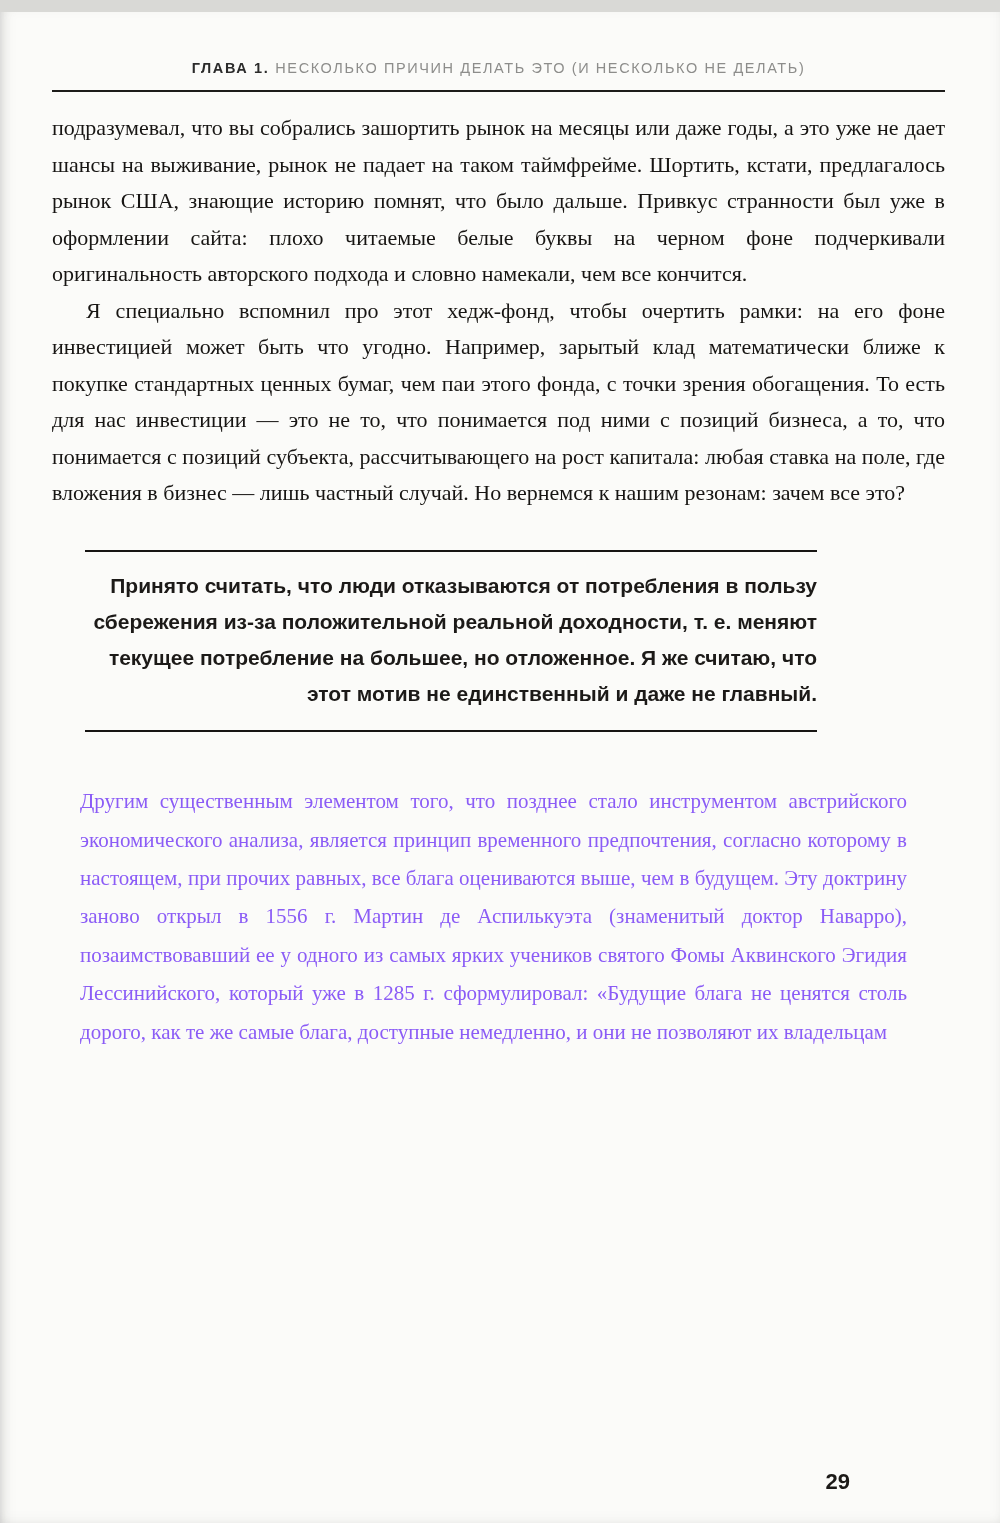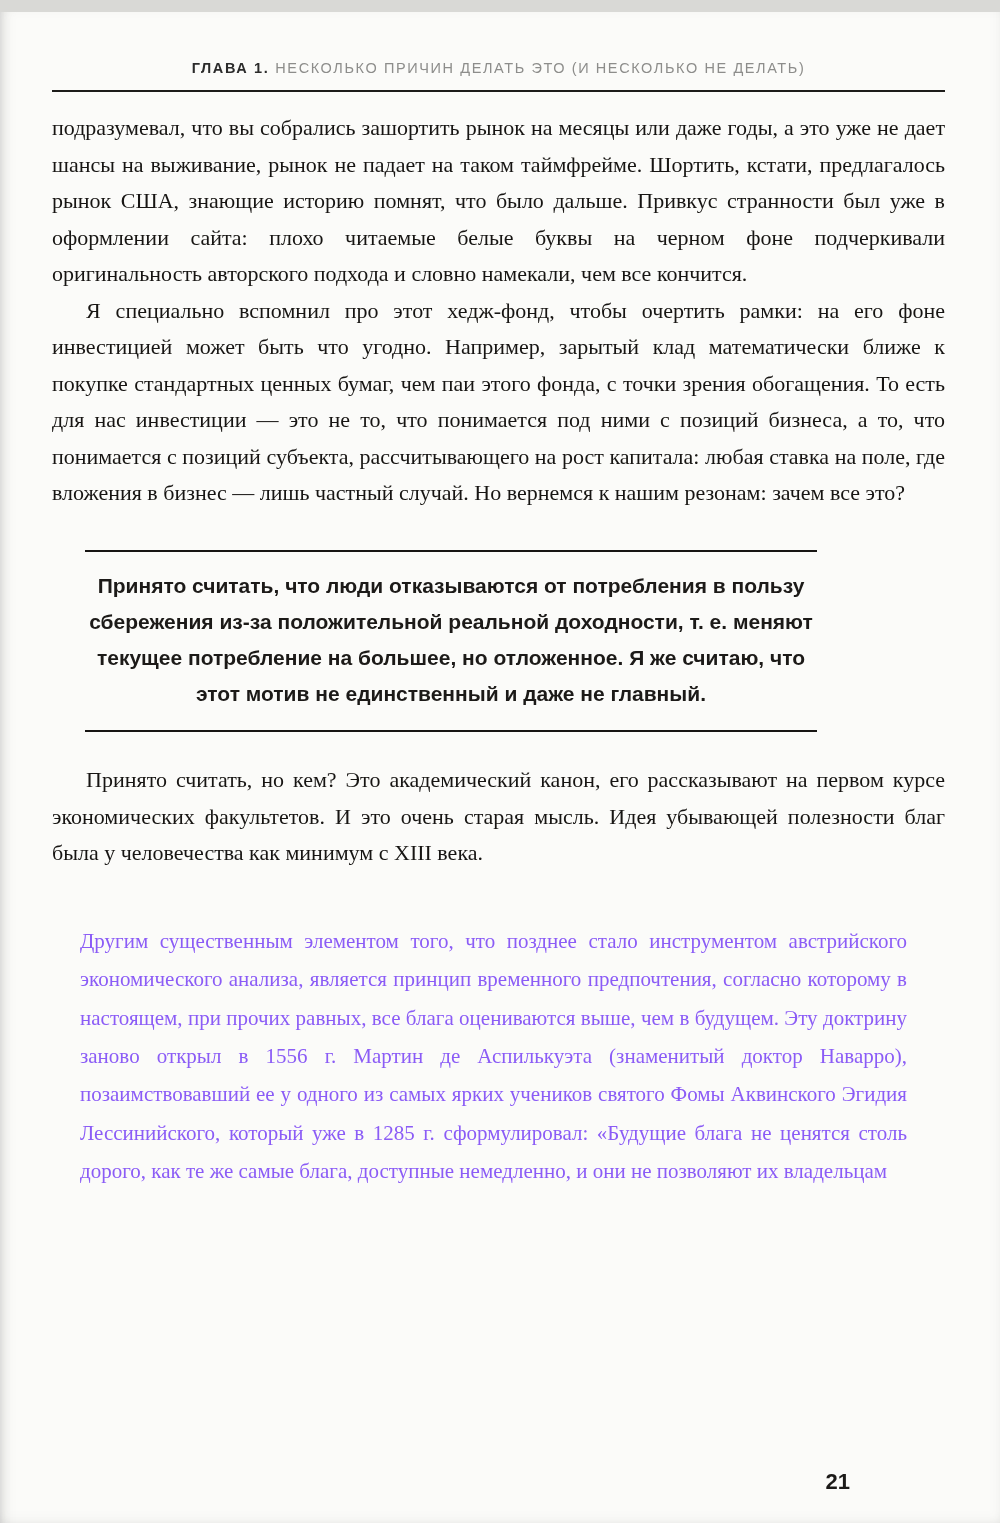--- a/index.html
+++ b/index.html
@@ -63,21 +63,21 @@
     border-bottom: 2.5px solid #171513;
     padding: 16px 0 18px 0;
   }
   .pull-quote p {
     margin: 0;
     font-family: "Liberation Sans", "DejaVu Sans", sans-serif;
     font-weight: 700;
     font-size: 21px;
     line-height: 1.72;
     color: #1c1a18;
-    text-align: center;
+    text-align: right;
   }
   .citation {
     margin: 50px 38px 0 28px;
     font-family: "Liberation Serif", "DejaVu Serif", serif;
     font-size: 21px;
     line-height: 1.83;
     text-align: justify;
     color: #8b5cf6;
   }
   .page-number {
@@ -104,21 +104,20 @@
   <main>
 
     <p class="body-par no-indent">подразумевал, что вы собрались зашортить рынок на месяцы или даже годы, а это уже не дает шансы на выживание, рынок не падает на таком таймфрейме. Шортить, кстати, предлагалось рынок США, знающие историю помнят, что было дальше. Привкус странности был уже в оформлении сайта: плохо читаемые белые буквы на черном фоне подчеркивали оригинальность авторского подхода и словно намекали, чем все кончится.</p>
 
     <p class="body-par">Я специально вспомнил про этот хедж-фонд, чтобы очертить рамки: на его фоне инвестицией может быть что угодно. Например, зарытый клад математически ближе к покупке стандартных ценных бумаг, чем паи этого фонда, с точки зрения обогащения. То есть для нас инвестиции — это не то, что понимается под ними с позиций бизнеса, а то, что понимается с позиций субъекта, рассчитывающего на рост капитала: любая ставка на поле, где вложения в бизнес — лишь частный случай. Но вернемся к нашим резонам: зачем все это?</p>
 
     <div class="pull-quote">
       <p>Принято считать, что люди отказываются от потребления в пользу сбережения из-за положительной реальной доходности, т. е. меняют текущее потребление на большее, но отложенное. Я же считаю, что этот мотив не единственный и даже не главный.</p>
     </div>
 
-    <p class="body-par">Принято считать, но кем? Это академический канон, его рассказывают на первом курсе экономических факультетов. И это очень старая мысль. Идея убывающей полезности благ была у человечества как минимум с XIII века.</p>
 
     <div class="citation">Другим существенным элементом того, что позднее стало инструментом австрийского экономического анализа, является принцип временного предпочтения, согласно которому в настоящем, при прочих равных, все блага оцениваются выше, чем в будущем. Эту доктрину заново открыл в 1556 г. Мартин де Аспилькуэта (знаменитый доктор Наварро), позаимствовавший ее у одного из самых ярких учеников святого Фомы Аквинского Эгидия Лессинийского, который уже в 1285 г. сформулировал: «Будущие блага не ценятся столь дорого, как те же самые блага, доступные немедленно, и они не позволяют их владельцам</div>
 
   </main>
 
-  <span class="page-number">21</span>
+  <span class="page-number">29</span>
 
 </div>
 
 </body></html>

